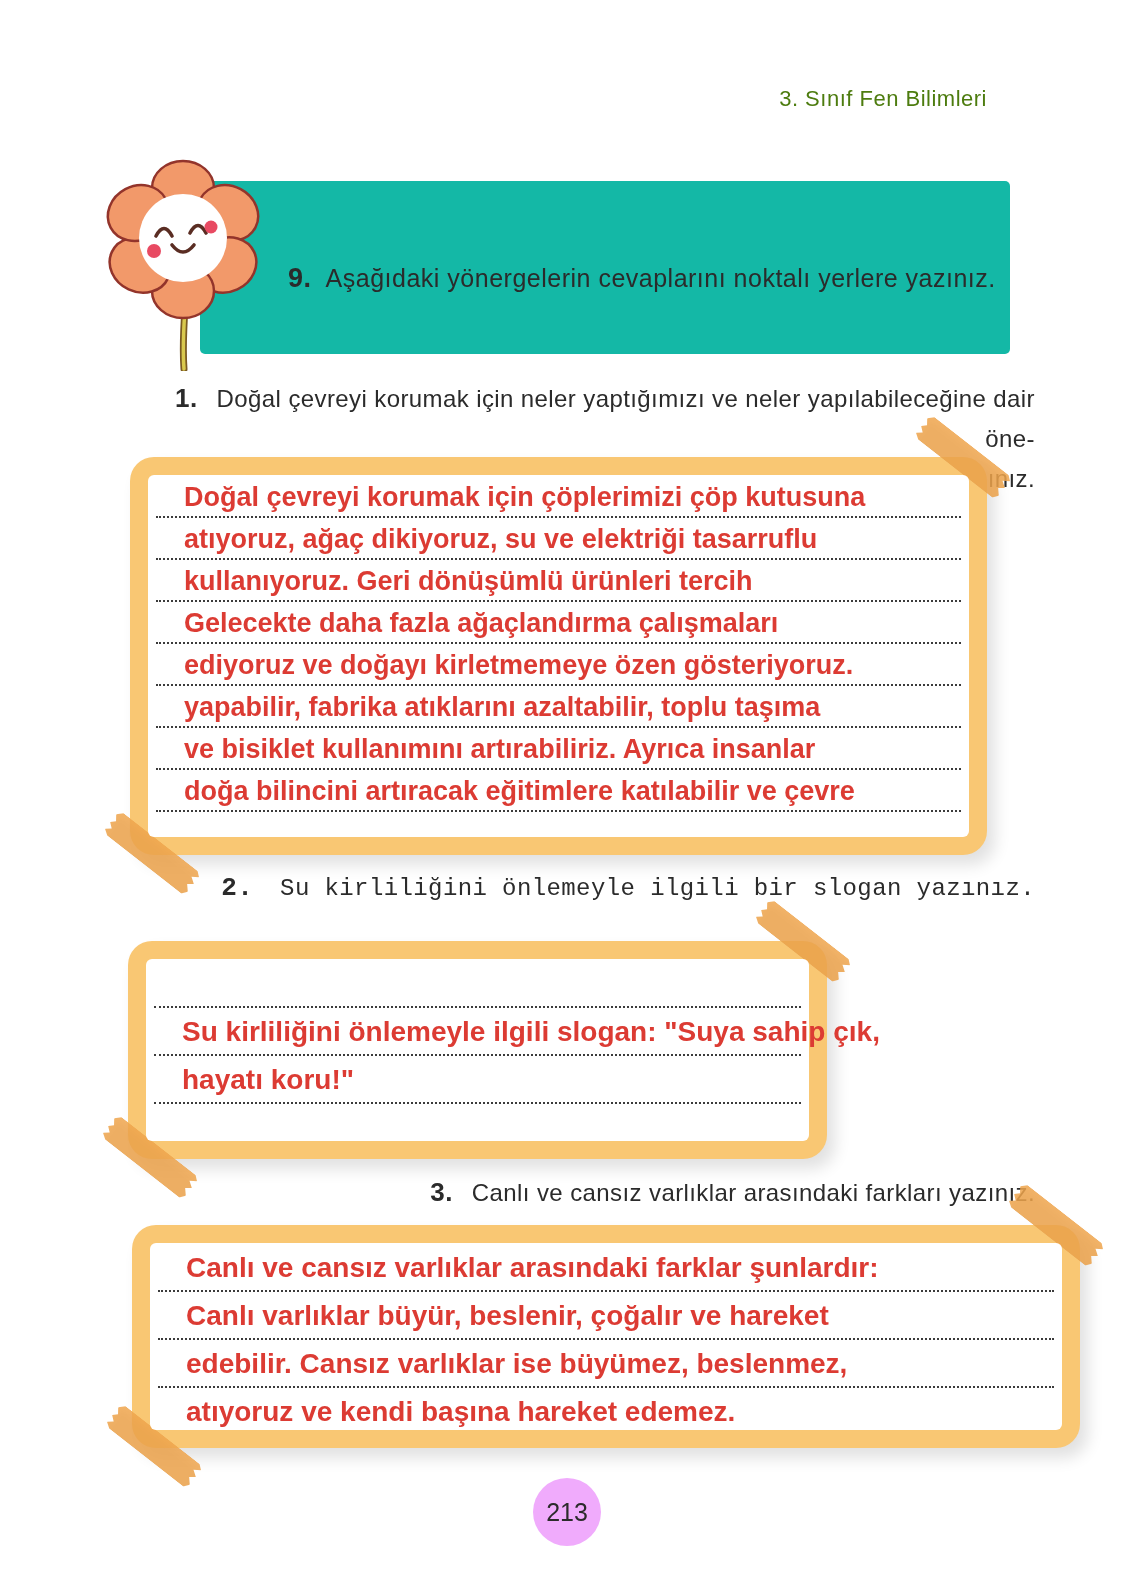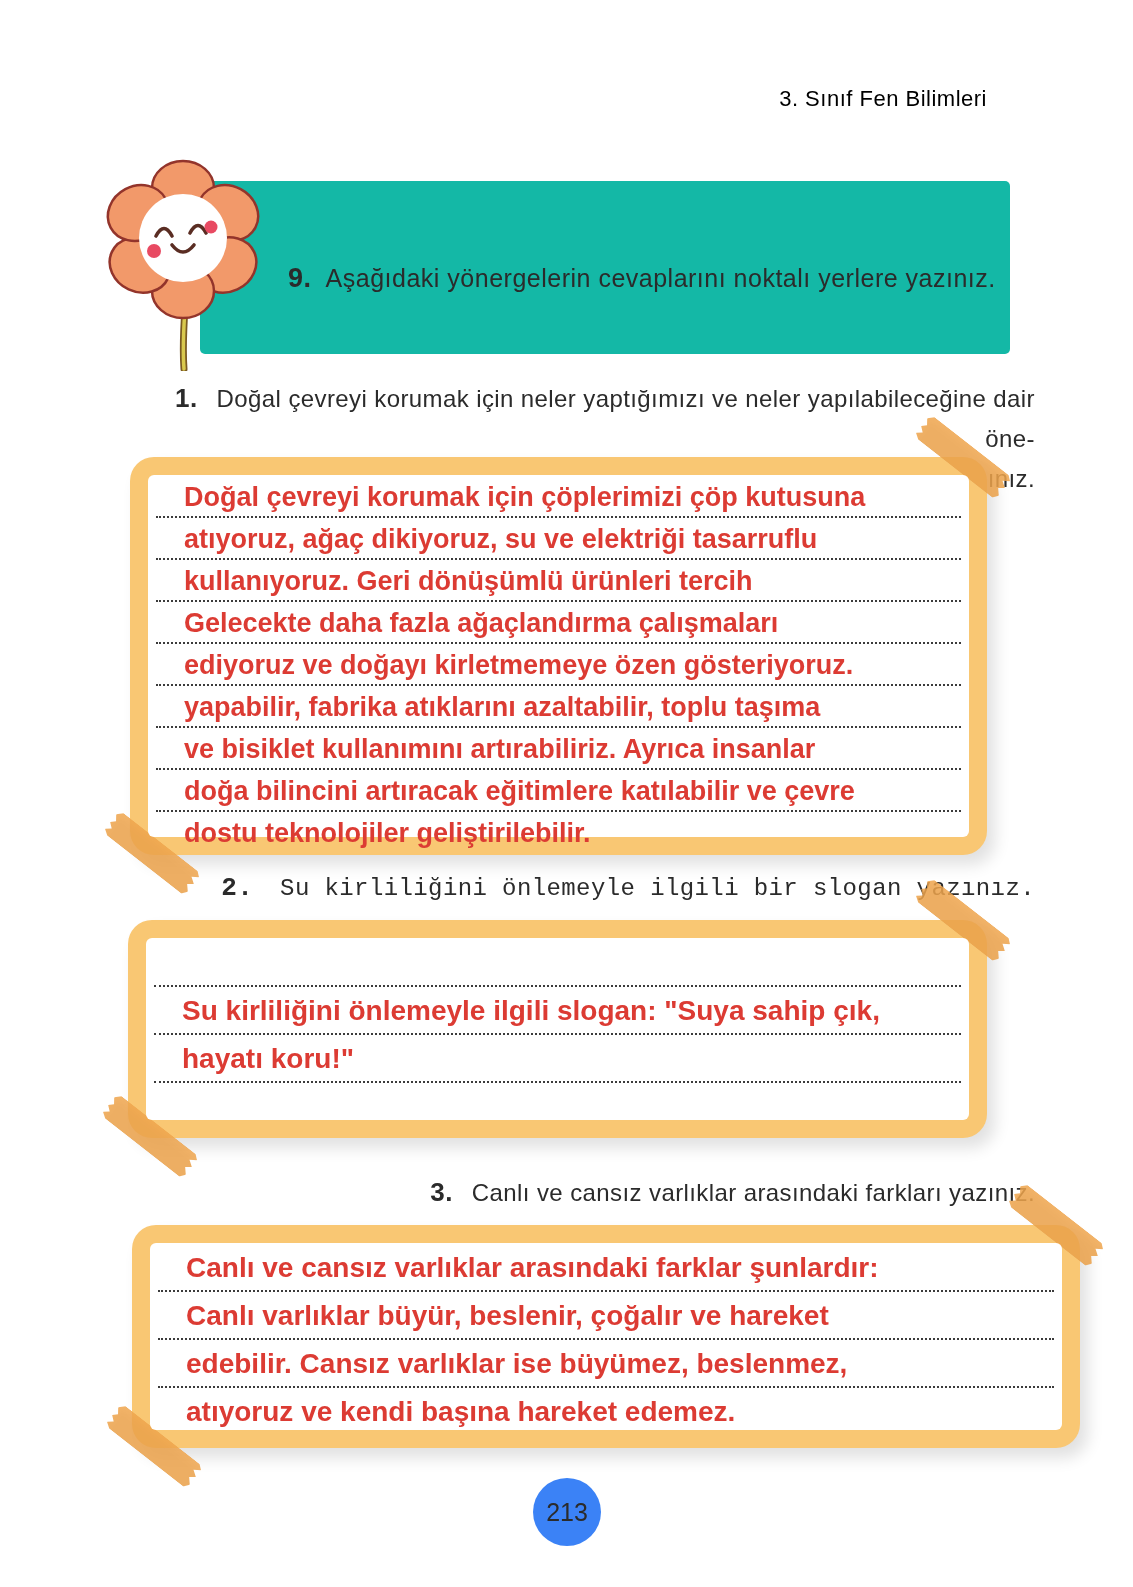--- a/index.html
+++ b/index.html
@@ -2,21 +2,21 @@
 <html><head>
 <meta charset="utf-8">
 <style>
   html,body{margin:0;padding:0;}
   body{
     width:1133px;height:1587px;position:relative;background:#ffffff;
     font-family:"Liberation Sans", sans-serif;color:#2d2d2d;overflow:hidden;
   }
   
   .header-title{
-    position:absolute;top:86px;right:146px;font-size:22px;letter-spacing:.5px;color:#000000;
+    position:absolute;top:86px;right:146px;font-size:22px;letter-spacing:.5px;color:#4d7c0f;
   }
   
   .banner{
     position:absolute;left:200px;top:181px;width:810px;height:173px;
     background:#14b8a6;border-radius:5px;
   }
   .banner-text{
     position:absolute;left:88px;top:82px;font-size:25px;letter-spacing:.5px;color:#2b2b2b;
     white-space:nowrap;
   }
@@ -48,25 +48,25 @@
     position:absolute;width:104px;height:28px;background:rgba(239,164,76,0.85);
     transform:rotate(38deg);
     clip-path:polygon(5% 0%,95% 0%,100% 15%,94% 30%,100% 45%,95% 60%,100% 80%,96% 100%,6% 100%,0% 85%,5% 70%,0% 55%,4% 40%,0% 20%);
     filter:drop-shadow(4px 5px 3px rgba(0,0,0,0.14));
   }
   .tape-tr{top:-14px;right:-28px;}
   .tape-bl{bottom:-12px;left:-30px;}
   
   .page-badge{
     position:absolute;left:533px;top:1478px;width:68px;height:68px;border-radius:50%;
-    background:#3b82f6;display:flex;align-items:center;justify-content:center;
+    background:#f0abfc;display:flex;align-items:center;justify-content:center;
     font-size:25px;color:#2b2b2b;
   }
   #box1{left:130px;top:457px;width:857px;height:398px;}
-  #box2{left:128px;top:920px;width:859px;height:218px;}
+  #box2{left:128px;top:941px;width:699px;height:218px;}
   #box3{left:132px;top:1225px;width:948px;height:223px;}
   #q1{top:378px;}
   #q2{top:868px;font-family:Liberation Mono, monospace;}
   #q3{top:1172px;}
 </style>
 </head>
 <body>
 
 <div class="header-title">3. Sınıf Fen Bilimleri</div>
 
@@ -114,21 +114,20 @@
   <div class="tape tape-bl"></div>
   <div class="inner">
     <div class="ans-line lh40">Doğal çevreyi korumak için çöplerimizi çöp kutusuna</div>
     <div class="ans-line lh40">atıyoruz, ağaç dikiyoruz, su ve elektriği tasarruflu</div>
     <div class="ans-line lh40">kullanıyoruz. Geri dönüşümlü ürünleri tercih</div>
     <div class="ans-line lh40">Gelecekte daha fazla ağaçlandırma çalışmaları</div>
     <div class="ans-line lh40">ediyoruz ve doğayı kirletmemeye özen gösteriyoruz.</div>
     <div class="ans-line lh40">yapabilir, fabrika atıklarını azaltabilir, toplu taşıma</div>
     <div class="ans-line lh40">ve bisiklet kullanımını artırabiliriz. Ayrıca insanlar</div>
     <div class="ans-line lh40">doğa bilincini artıracak eğitimlere katılabilir ve çevre</div>
-    <div class="ans-line lh40 no-rule">dostu teknolojiler geliştirilebilir.</div>
   </div>
 </div>
 
 <div id="q2" class="q-label">
   <span class="q-num">2.</span>
   <span>Su kirliliğini önlemeyle ilgili bir slogan yazınız.</span>
 </div>
 
 <div id="box2" class="ansbox">
   <div class="tape tape-tr"></div>

